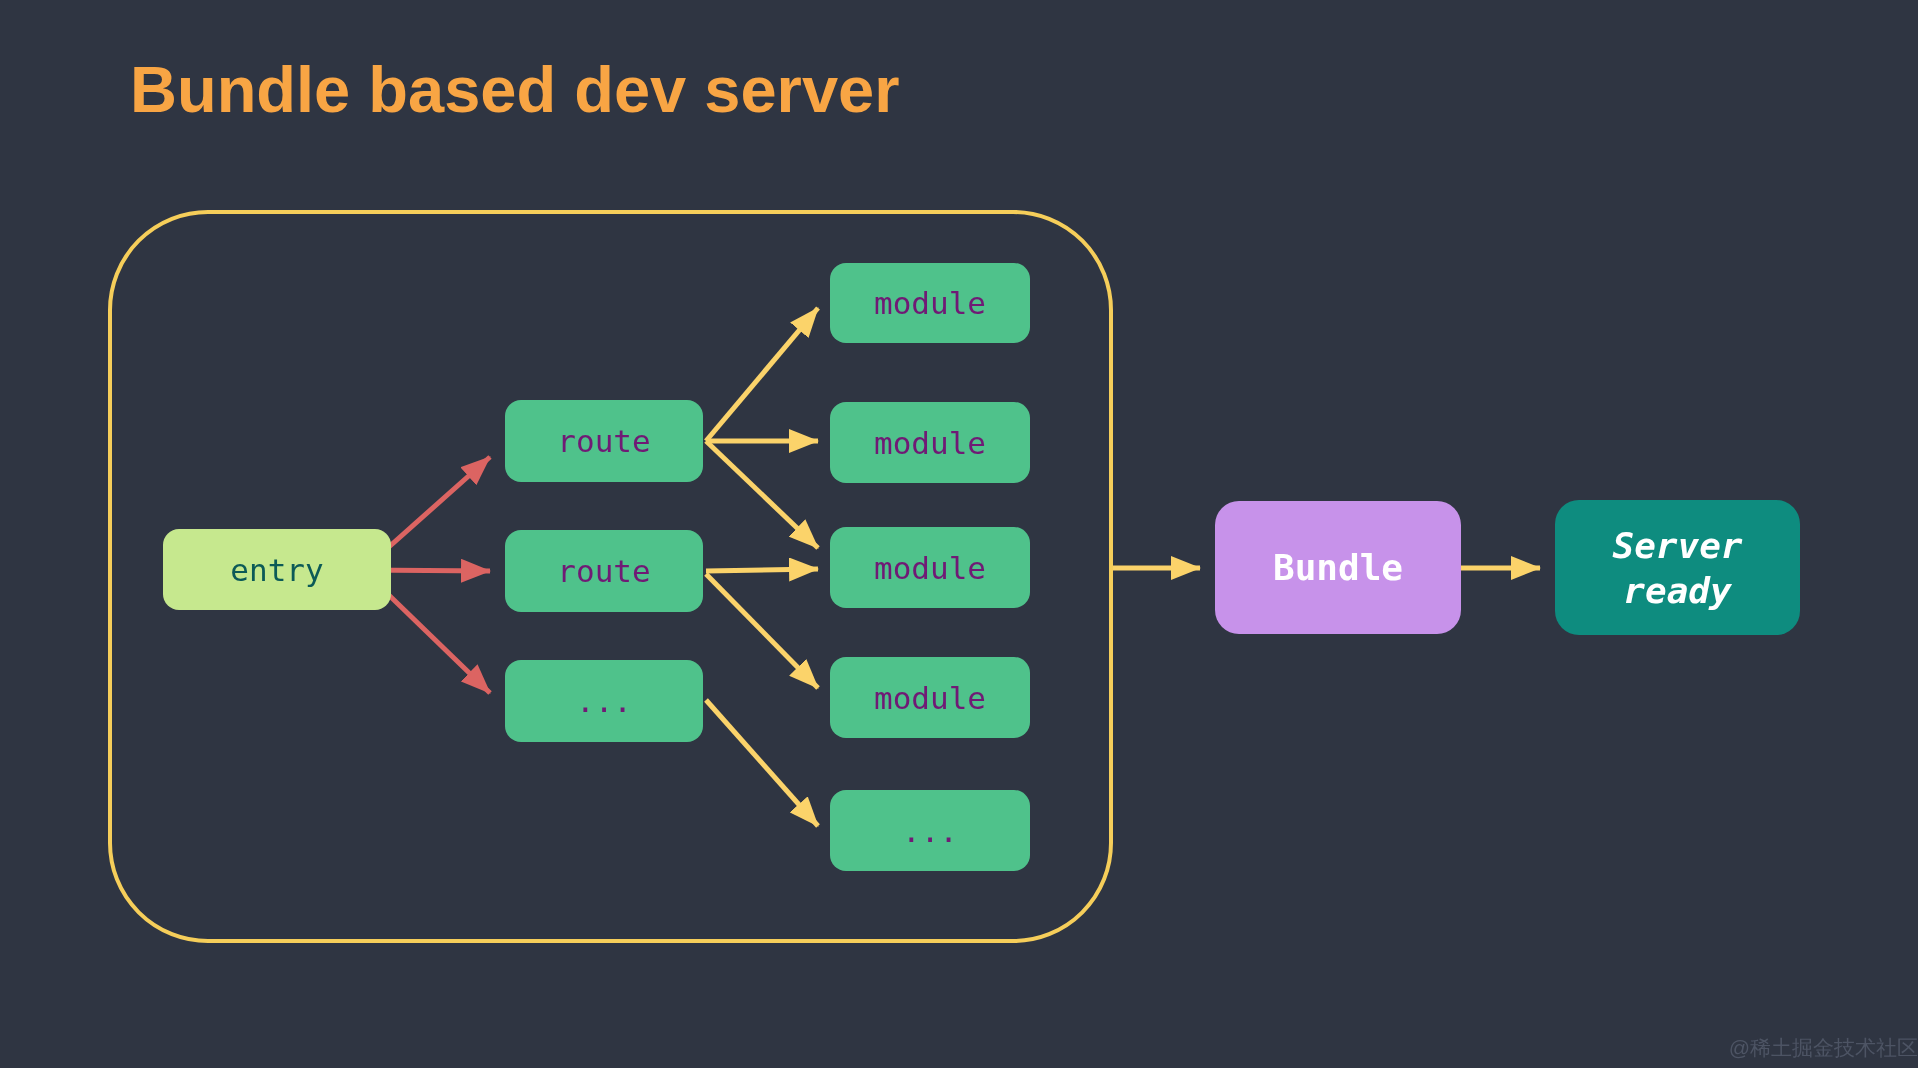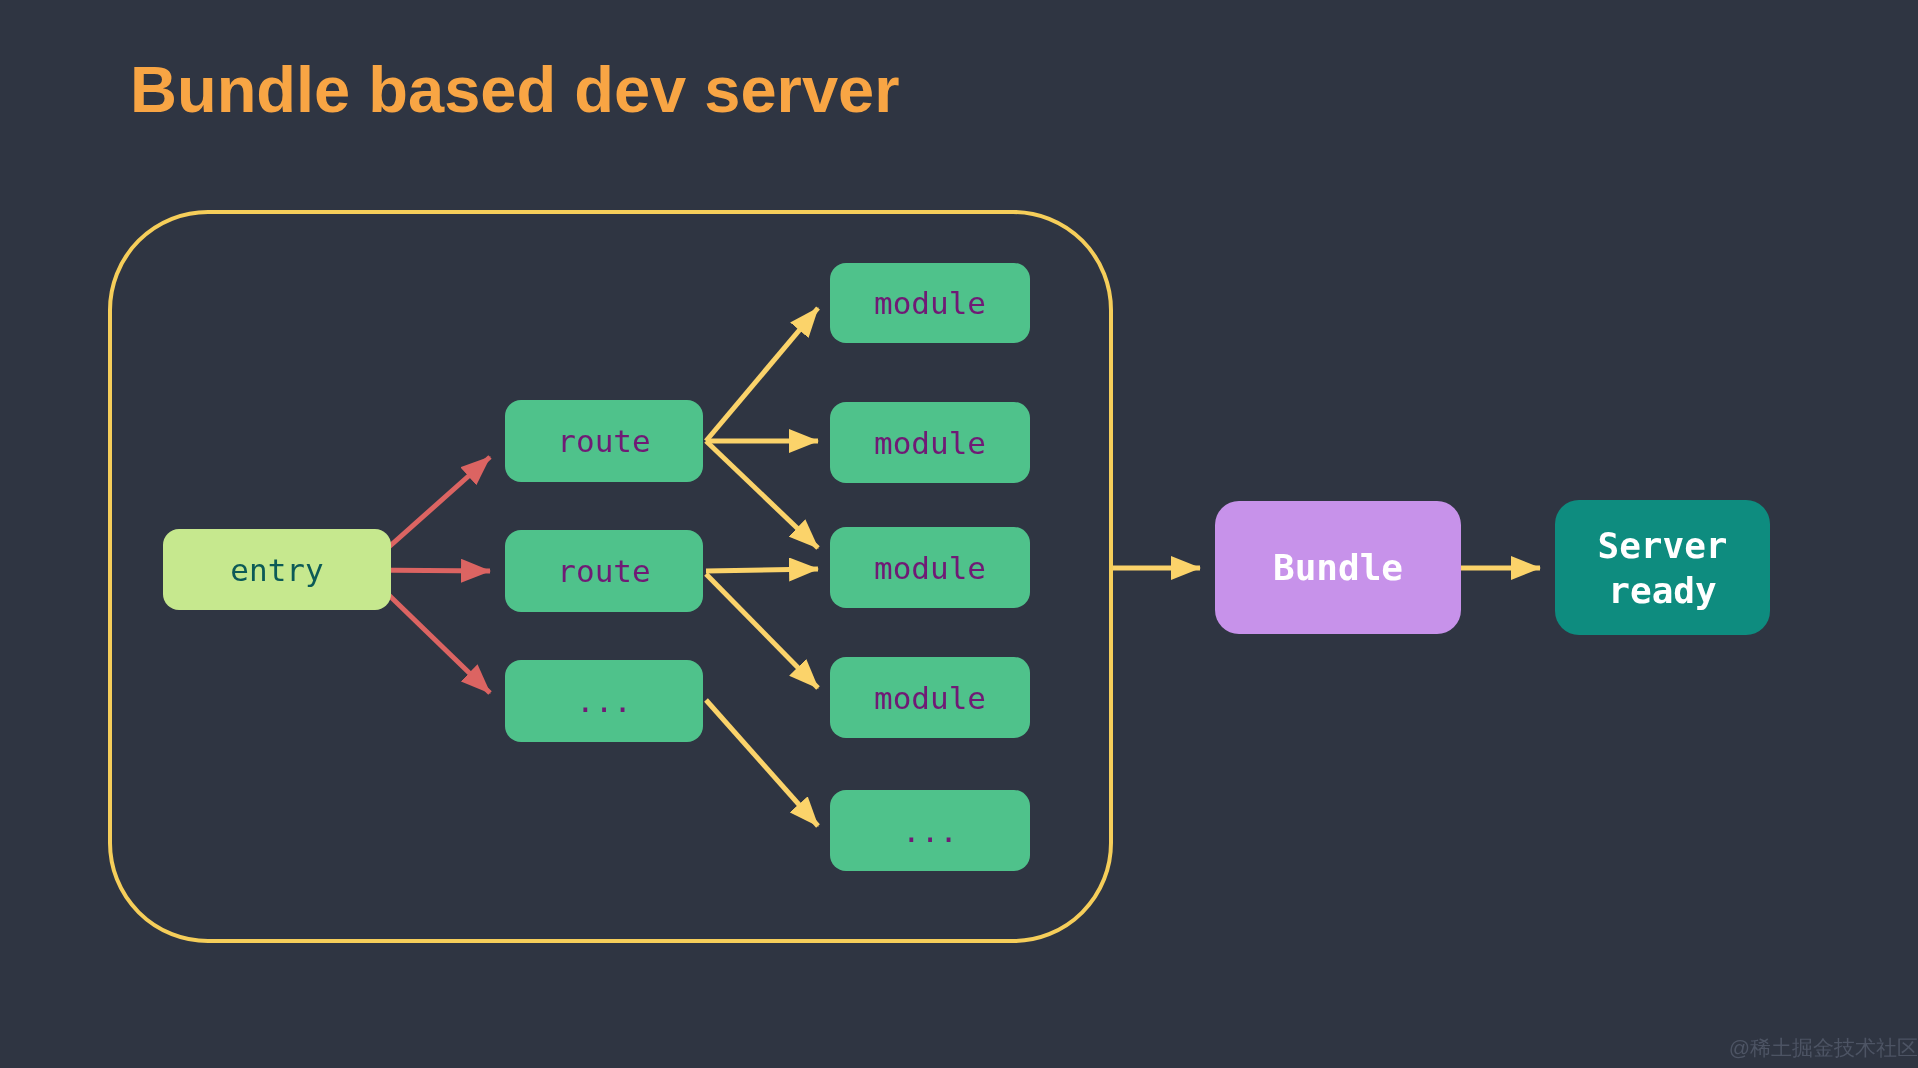--- a/index.html
+++ b/index.html
@@ -61,21 +61,21 @@
   #node-entry   { left: 163px;  top: 529px; width: 228px; height: 81px; }
   #node-route1  { left: 505px;  top: 400px; width: 198px; height: 82px; }
   #node-route2  { left: 505px;  top: 530px; width: 198px; height: 82px; }
   #node-route3  { left: 505px;  top: 660px; width: 198px; height: 82px; }
   #node-module1 { left: 830px;  top: 263px; width: 200px; height: 80px; }
   #node-module2 { left: 830px;  top: 402px; width: 200px; height: 81px; }
   #node-module3 { left: 830px;  top: 527px; width: 200px; height: 81px; }
   #node-module4 { left: 830px;  top: 657px; width: 200px; height: 81px; }
   #node-module5 { left: 830px;  top: 790px; width: 200px; height: 81px; }
   #node-bundle  { left: 1215px; top: 501px; width: 246px; height: 133px; }
-  #node-server  { left: 1555px; top: 500px; width: 215px; height: 135px; }
+  #node-server  { left: 1555px; top: 500px; width: 245px; height: 135px; font-style: italic; }
 
   .watermark {
     position: absolute;
     right: 0;
     bottom: 6px;
     font-size: 21px;
     color: #4D5464;
     font-family: "Liberation Sans", sans-serif;
   }
 </style>

